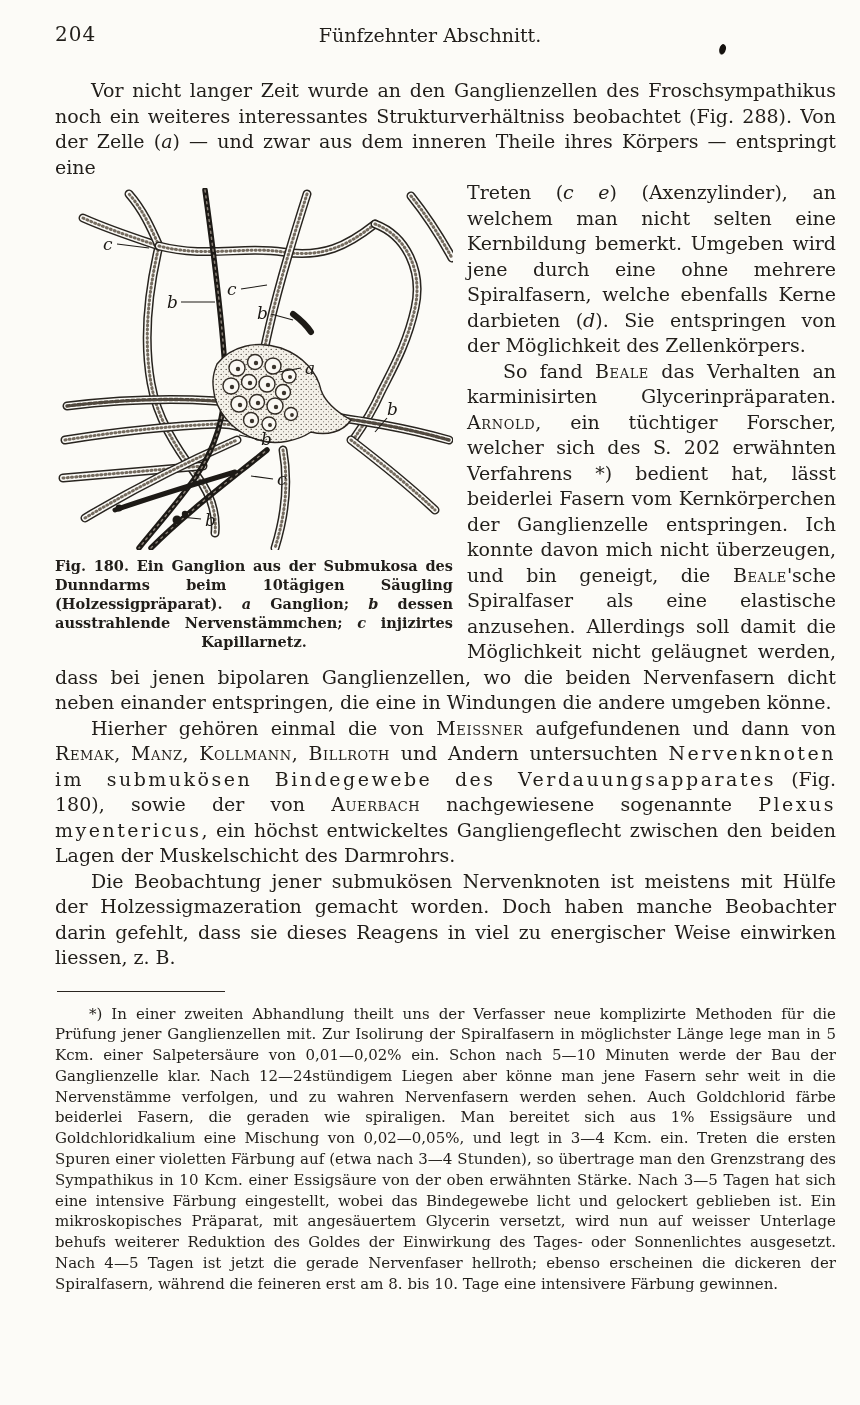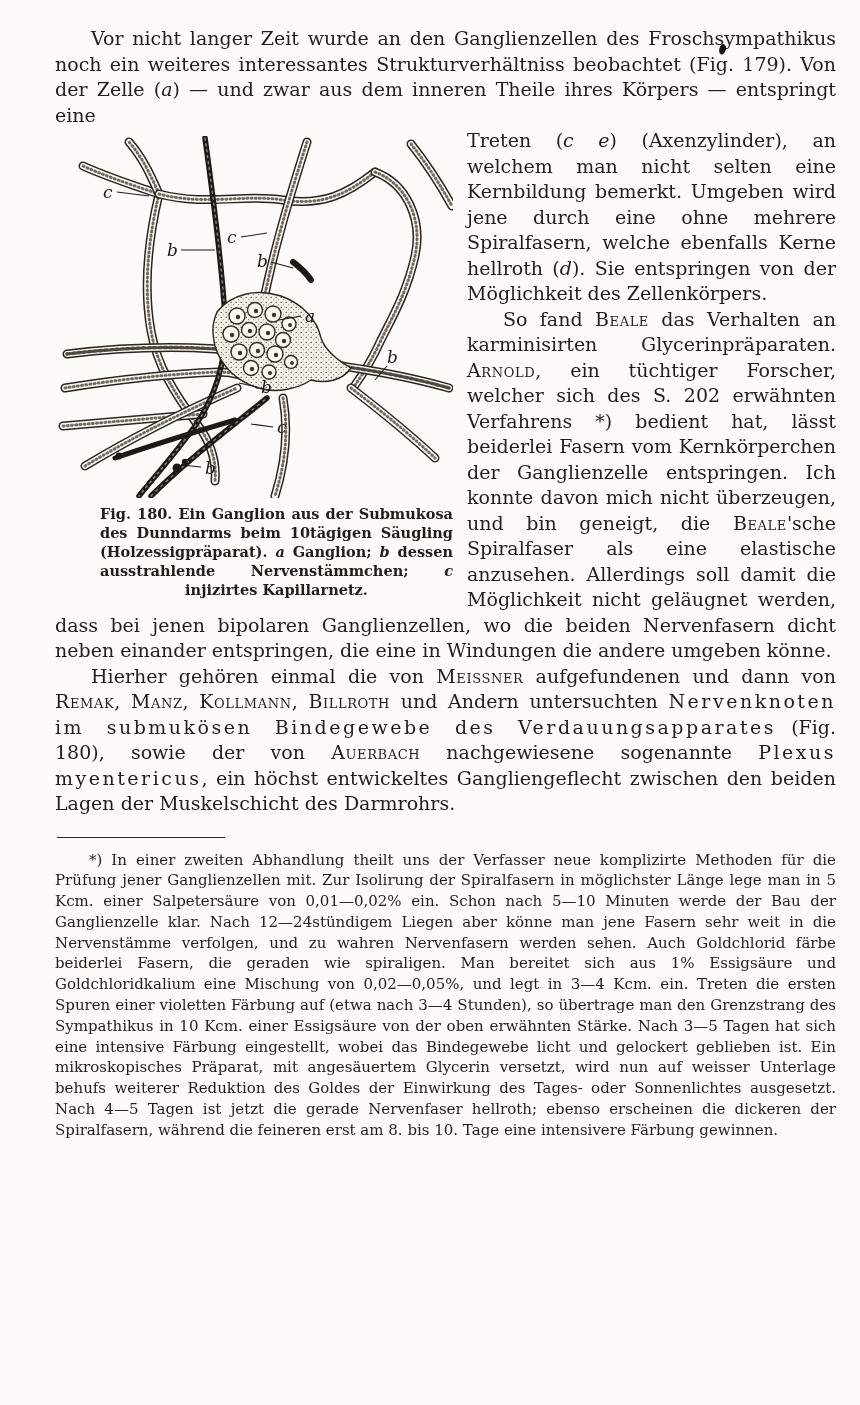--- a/index.html
+++ b/index.html
@@ -28,44 +28,48 @@
   .sc{font-variant:small-caps;letter-spacing:.6px;}
   .it{font-style:italic;}
   .sp{letter-spacing:2.5px;word-spacing:5px;}
   .figure-left{
     float:left;width:398px;margin:8px 14px 2px 0;padding:0;
   }
   .figure-left svg{display:block;}
   .fig-caption{
     margin-top:6px;
     font-size:14.5px;line-height:19px;font-weight:bold;
-    text-align:justify;text-align-last:center;margin-left:45px;
+    text-align:justify;text-align-last:center;
   }
   .footnote-rule{
     width:168px;border:0;border-top:1.6px solid #2a2520;
     margin:20px 0 12px 2px;
   }
   .footnote{
     margin:0 24px 0 55px;
     font-size:15px;line-height:20.8px;
     text-align:justify;text-indent:34px;hyphens:auto;
   }
   .clear{clear:both;}
 </style>
 </head>
 <body>
 
 <div class="page">
 
+  <div class="header">
+    <span class="page-number">204</span>
+    <span class="running-title">Fünfzehnter Abschnitt.</span>
+  </div>
   <span class="ink-spot"></span>
 
   <div class="text-block">
 
 
-    <p class="ind"><span>Vor nicht langer Zeit wurde an den Ganglienzellen des Froschsympathikus noch ein weiteres interessantes Strukturverhältniss beobachtet (Fig. 179). Von der Zelle (</span><span class="it">a</span><span>) — und zwar aus dem inneren Theile ihres Körpers — entspringt eine</span></p>
+    <p class="ind"><span>Vor nicht langer Zeit wurde an den Ganglienzellen des Froschsympathikus noch ein weiteres interessantes Strukturverhältniss beobachtet (Fig. 288). Von der Zelle (</span><span class="it">a</span><span>) — und zwar aus dem inneren Theile ihres Körpers — entspringt eine</span></p>
 
     <div>
       <figure class="figure-left" style="margin-left:0;">
         <svg width="398" height="362" viewBox="0 0 398 362" xmlns="http://www.w3.org/2000/svg">
           <defs>
             <pattern id="stip" width="5" height="5" patternUnits="userSpaceOnUse">
               <rect width="5" height="5" fill="#f4f1e9"></rect>
               <circle cx="1.2" cy="1.4" r="0.7" fill="#4a443c"></circle>
               <circle cx="3.6" cy="3.8" r="0.55" fill="#6a6258"></circle>
             </pattern>
@@ -210,23 +214,24 @@
               </g>
             <g>
                 <line x1="146" y1="331" x2="126" y2="329" stroke="#1d1a16" stroke-width="1.1"></line>
                 <text x="150" y="338">b</text>
               </g>
           </g>
         </svg>
         <figcaption class="fig-caption"><span>Fig. 180.  Ein Ganglion aus der Submukosa des Dunndarms beim 10tägigen Säugling (Holzessigpräparat).  </span><span class="it">a</span><span> Ganglion; </span><span class="it">b</span><span> dessen ausstrahlende Nervenstämmchen; </span><span class="it">c</span><span> injizirtes Kapillarnetz.</span></figcaption>
       </figure>
 
-      <p><span>Treten (</span><span class="it">c e</span><span>) (Axenzylinder), an welchem man nicht selten eine Kernbildung bemerkt. Umgeben wird jene durch eine ohne mehrere Spiralfasern, welche ebenfalls Kerne hellroth (</span><span class="it">d</span><span>). Sie entspringen von der Möglichkeit des Zellenkörpers.</span></p>
+      <p><span>Treten (</span><span class="it">c e</span><span>) (Axenzylinder), an welchem man nicht selten eine Kernbildung bemerkt. Umgeben wird jene durch eine ohne mehrere Spiralfasern, welche ebenfalls Kerne darbieten (</span><span class="it">d</span><span>). Sie entspringen von der Möglichkeit des Zellenkörpers.</span></p>
       <p class="ind"><span>So fand </span><span class="sc">Beale</span><span> das Verhalten an karminisirten Glycerinpräparaten. </span><span class="sc">Arnold</span><span>, ein tüchtiger Forscher, welcher sich des S. 202 erwähnten Verfahrens *) bedient hat, lässt beiderlei Fasern vom Kernkörperchen der Ganglienzelle entspringen. Ich konnte davon mich nicht überzeugen, und bin geneigt, die </span><span class="sc">Beale</span><span>'sche Spiralfaser als eine elastische anzusehen. Allerdings soll damit die Möglichkeit nicht geläugnet werden, dass bei jenen bipolaren Ganglienzellen, wo die beiden Nervenfasern dicht neben einander entspringen, die eine in Windungen die andere umgeben könne.</span></p>
     </div>
 
     <p class="ind"><span>Hierher gehören einmal die von </span><span class="sc">Meissner</span><span> aufgefundenen und dann von </span><span class="sc">Remak</span><span>, </span><span class="sc">Manz</span><span>, </span><span class="sc">Kollmann</span><span>, </span><span class="sc">Billroth</span><span> und Andern untersuchten </span><span class="sp">Nervenknoten im submukösen Bindegewebe des Verdauungsapparates</span><span> (Fig. 180), sowie der von </span><span class="sc">Auerbach</span><span> nachgewiesene sogenannte </span><span class="sp">Plexus myentericus</span><span>, ein höchst entwickeltes Gangliengeflecht zwischen den beiden Lagen der Muskelschicht des Darmrohrs.</span></p>
+    <p class="ind">Die Beobachtung jener submukösen Nervenknoten ist meistens mit Hülfe der Holzessigmazeration gemacht worden.  Doch haben manche Beobachter darin gefehlt, dass sie dieses Reagens in viel zu energischer Weise einwirken liessen, z. B.</p>
   </div>
 
   <hr class="footnote-rule" style="margin-left:57px;">
   <p class="footnote">*) In einer zweiten Abhandlung theilt uns der Verfasser neue komplizirte Methoden für die Prüfung jener Ganglienzellen mit.  Zur Isolirung der Spiralfasern in möglichster Länge lege man in 5 Kcm. einer Salpetersäure von 0,01—0,02% ein.  Schon nach 5—10 Minuten werde der Bau der Ganglienzelle klar.  Nach 12—24stündigem Liegen aber könne man jene Fasern sehr weit in die Nervenstämme verfolgen, und zu wahren Nervenfasern werden sehen.  Auch Goldchlorid färbe beiderlei Fasern, die geraden wie spiraligen.  Man bereitet sich aus 1% Essigsäure und Goldchloridkalium eine Mischung von 0,02—0,05%, und legt in 3—4 Kcm. ein.  Treten die ersten Spuren einer violetten Färbung auf (etwa nach 3—4 Stunden), so übertrage man den Grenzstrang des Sympathikus in 10 Kcm. einer Essigsäure von der oben erwähnten Stärke.  Nach 3—5 Tagen hat sich eine intensive Färbung eingestellt, wobei das Bindegewebe licht und gelockert geblieben ist.  Ein mikroskopisches Präparat, mit angesäuertem Glycerin versetzt, wird nun auf weisser Unterlage behufs weiterer Reduktion des Goldes der Einwirkung des Tages- oder Sonnenlichtes ausgesetzt.  Nach 4—5 Tagen ist jetzt die gerade Nervenfaser hellroth; ebenso erscheinen die dickeren der Spiralfasern, während die feineren erst am 8. bis 10. Tage eine intensivere Färbung gewinnen.</p>
 
 </div>
 
 </body></html>

